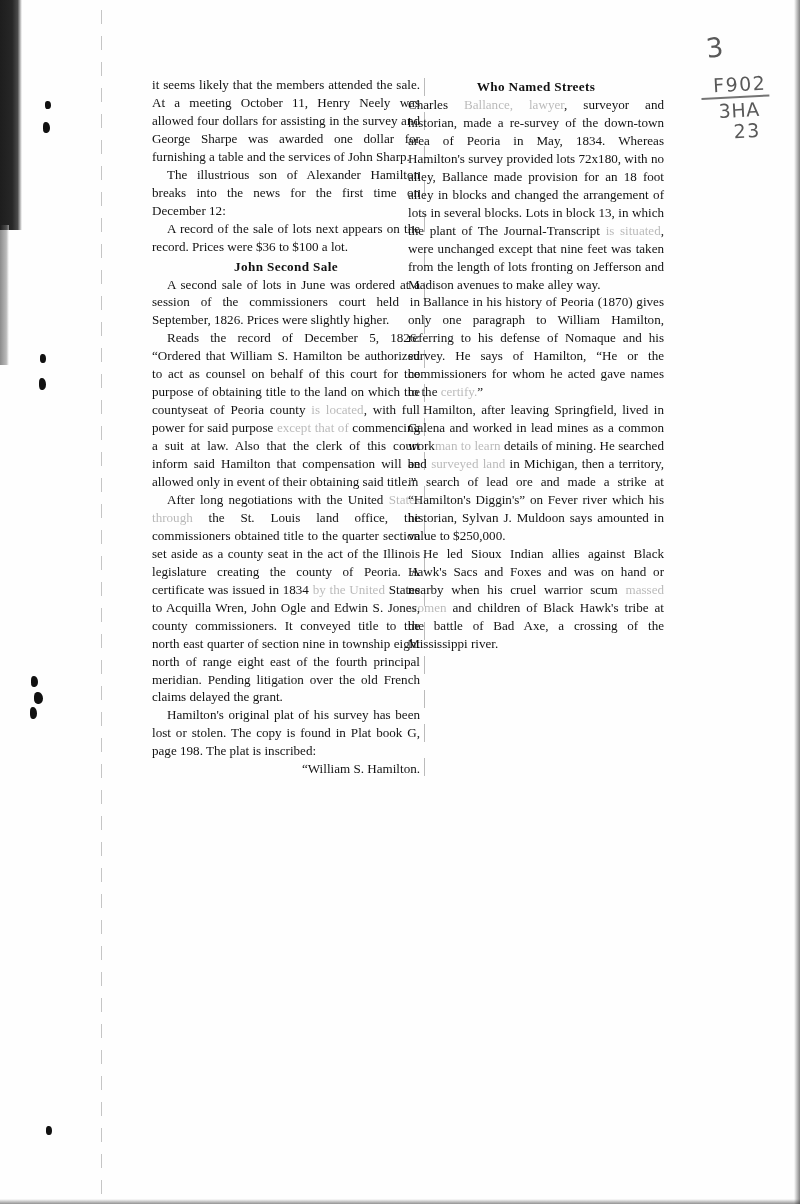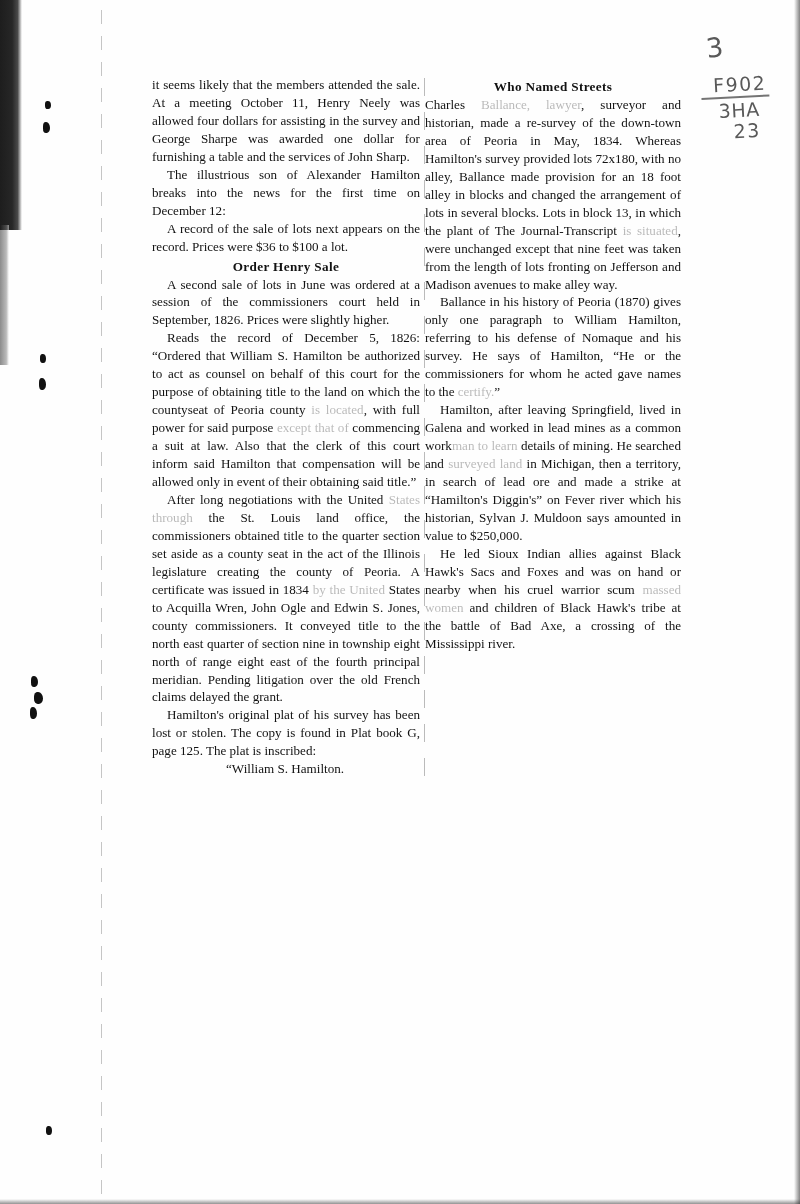--- a/index.html
+++ b/index.html
@@ -107,40 +107,40 @@
     top: 76px;
     font-size: 13.1px;
     line-height: 17.95px;
     color: #121212;
     text-align: justify;
     text-justify: inter-word;
     -webkit-hyphens: none;
     hyphens: none;
   }
   #col-left  { left: 152px; width: 268px; }
-  #col-right { left: 425px; width: 256px; }
+  #col-right { left: 408px; width: 256px; }
 
   .col p {
     margin: 0;
     text-indent: 15px;
   }
   .col p.noindent { text-indent: 0; }
   .col h2 {
     margin: 1px 0 0 0;
     font-size: 13.2px;
     line-height: 19px;
     font-weight: bold;
     text-align: center;
     text-indent: 0;
     letter-spacing: .35px;
   }
   .col p.sig {
     text-indent: 0;
     padding-left: 74px;
-    text-align: left;
+    text-align: right;
   }
 
   
   .faded  { color: rgba(20,20,20,.30); }
 </style>
 </head>
 <body>
 
 <div id="page">
 
@@ -166,25 +166,25 @@
     <span class="frac-top">F902</span>
     <span class="frac-bar"></span>
     <span class="frac-mid">3HA</span>
     <span class="frac-bot">23</span>
   </div>
 
   <div class="col" id="col-left">
       <p class="noindent">it seems likely that the members attended the sale. At a meeting October 11, Henry Neely was allowed four dollars for assisting in the survey and George Sharpe was awarded one dollar for furnishing a table and the services of John Sharp.</p>
       <p>The illustrious son of Alexander Hamilton breaks into the news for the first time on December 12:</p>
       <p>A record of the sale of lots next appears on the record. Prices were $36 to $100 a lot.</p>
-      <h2>Order Henry Sale</h2>
+      <h2>John Second Sale</h2>
       <p>A second sale of lots in June was ordered at a session of the commissioners court held in September, 1826. Prices were slightly higher.</p>
       <p>Reads the record of December 5, 1826: “Ordered that William S. Hamilton be authorized to act as counsel on behalf of this court for the purpose of obtaining title to the land on which the countyseat of Peoria county <span class="faded">is located</span>, with full power for said purpose <span class="faded">except that of</span> commencing a suit at law. Also that the clerk of this court inform said Hamilton that compensation will be allowed only in event of their obtaining said title.”</p>
       <p>After long negotiations with the United <span class="faded">States through</span> the St. Louis land office, the commissioners obtained title to the quarter section set aside as a county seat in the act of the Illinois legislature creating the county of Peoria. A certificate was issued in 1834 <span class="faded">by the United</span> States to Acquilla Wren, John Ogle and Edwin S. Jones, county commissioners. It conveyed title to the north east quarter of section nine in township eight north of range eight east of the fourth principal meridian. Pending litigation over the old French claims delayed the grant.</p>
-      <p>Hamilton's original plat of his survey has been lost or stolen. The copy is found in Plat book G, page 125. The plat is inscribed:</p>
+      <p>Hamilton's original plat of his survey has been lost or stolen. The copy is found in Plat book G, page 198. The plat is inscribed:</p>
       <p class="sig">“William S. Hamilton.</p>
     </div>
   <div class="col" id="col-right">
       <h2>Who Named Streets</h2>
       <p class="noindent">Charles <span class="faded">Ballance, lawyer</span>, surveyor and historian, made a re-survey of the down-town area of Peoria in May, 1834. Whereas Hamilton's survey provided lots 72x180, with no alley, Ballance made provision for an 18 foot alley in blocks and changed the arrangement of lots in several blocks. Lots in block 13, in which the plant of The Journal-Transcript <span class="faded">is situated</span>, were unchanged except that nine feet was taken from the length of lots fronting on Jefferson and Madison avenues to make alley way.</p>
       <p>Ballance in his history of Peoria (1870) gives only one paragraph to William Hamilton, referring to his defense of Nomaque and his survey. He says of Hamilton, “He or the commissioners for whom he acted gave names to the <span class="faded">certify.</span>”</p>
       <p>Hamilton, after leaving Springfield, lived in Galena and worked in lead mines as a common work<span class="faded">man to learn</span> details of mining. He searched and <span class="faded">surveyed land</span> in Michigan, then a territory, in search of lead ore and made a strike at “Hamilton's Diggin's” on Fever river which his historian, Sylvan J. Muldoon says amounted in value to $250,000.</p>
       <p>He led Sioux Indian allies against Black Hawk's Sacs and Foxes and was on hand or nearby when his cruel warrior scum <span class="faded">massed women</span> and children of Black Hawk's tribe at the battle of Bad Axe, a crossing of the Mississippi river.</p>
     </div>
 

